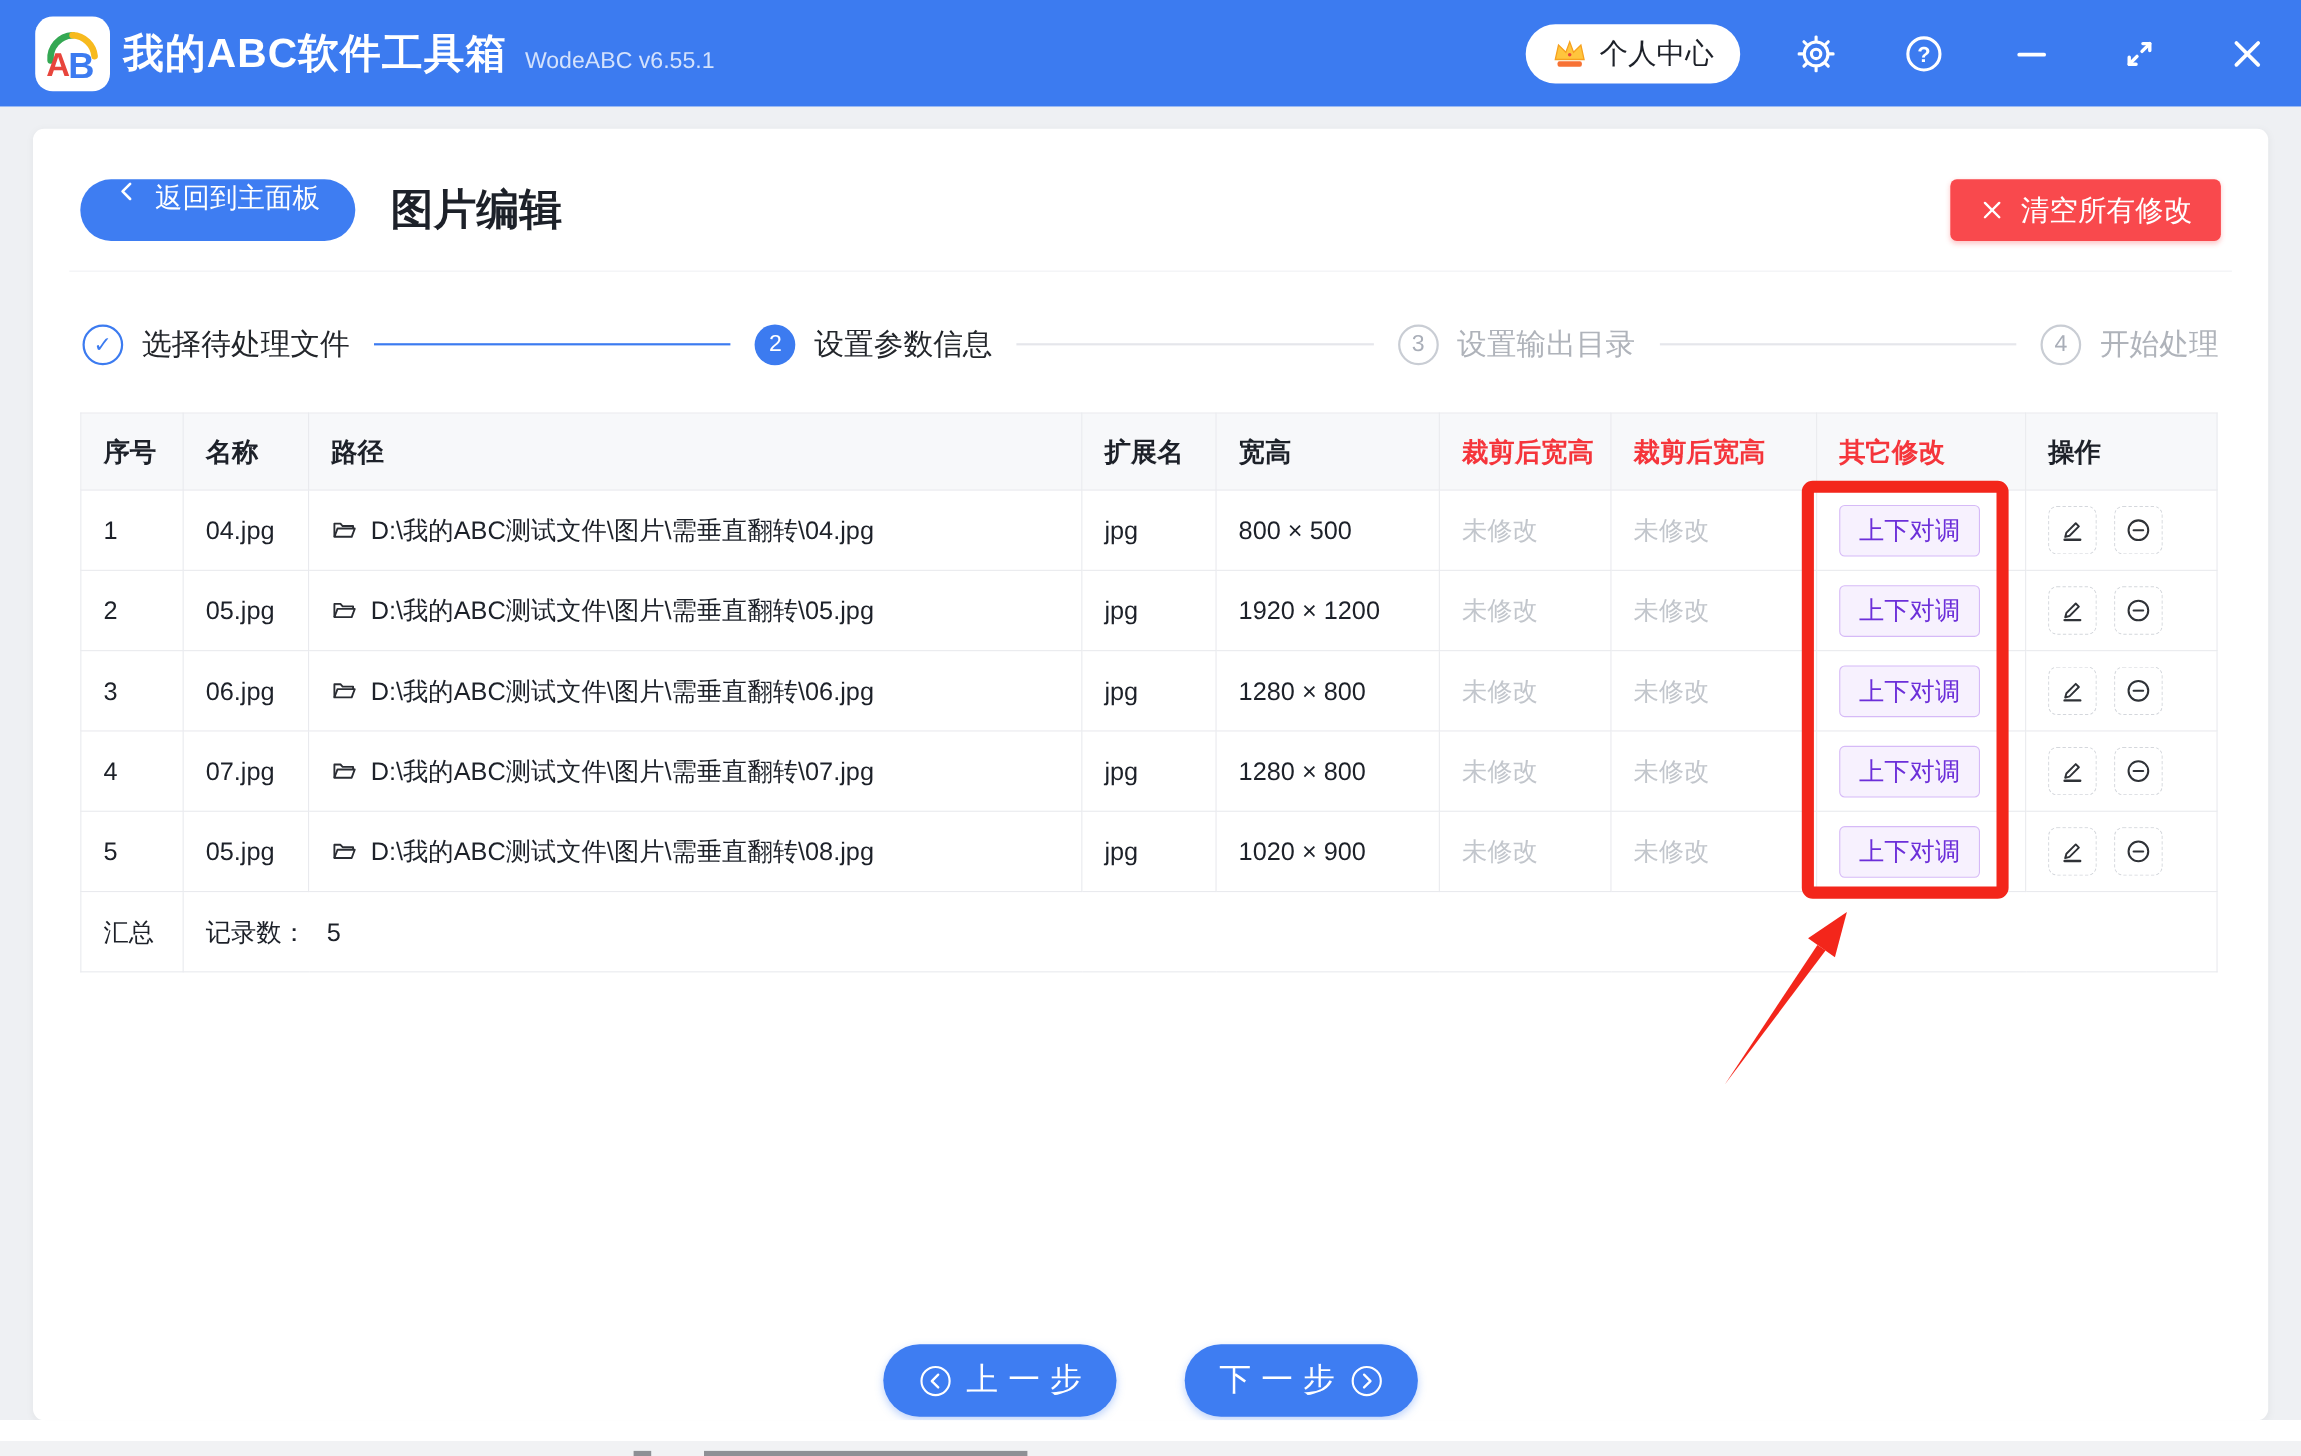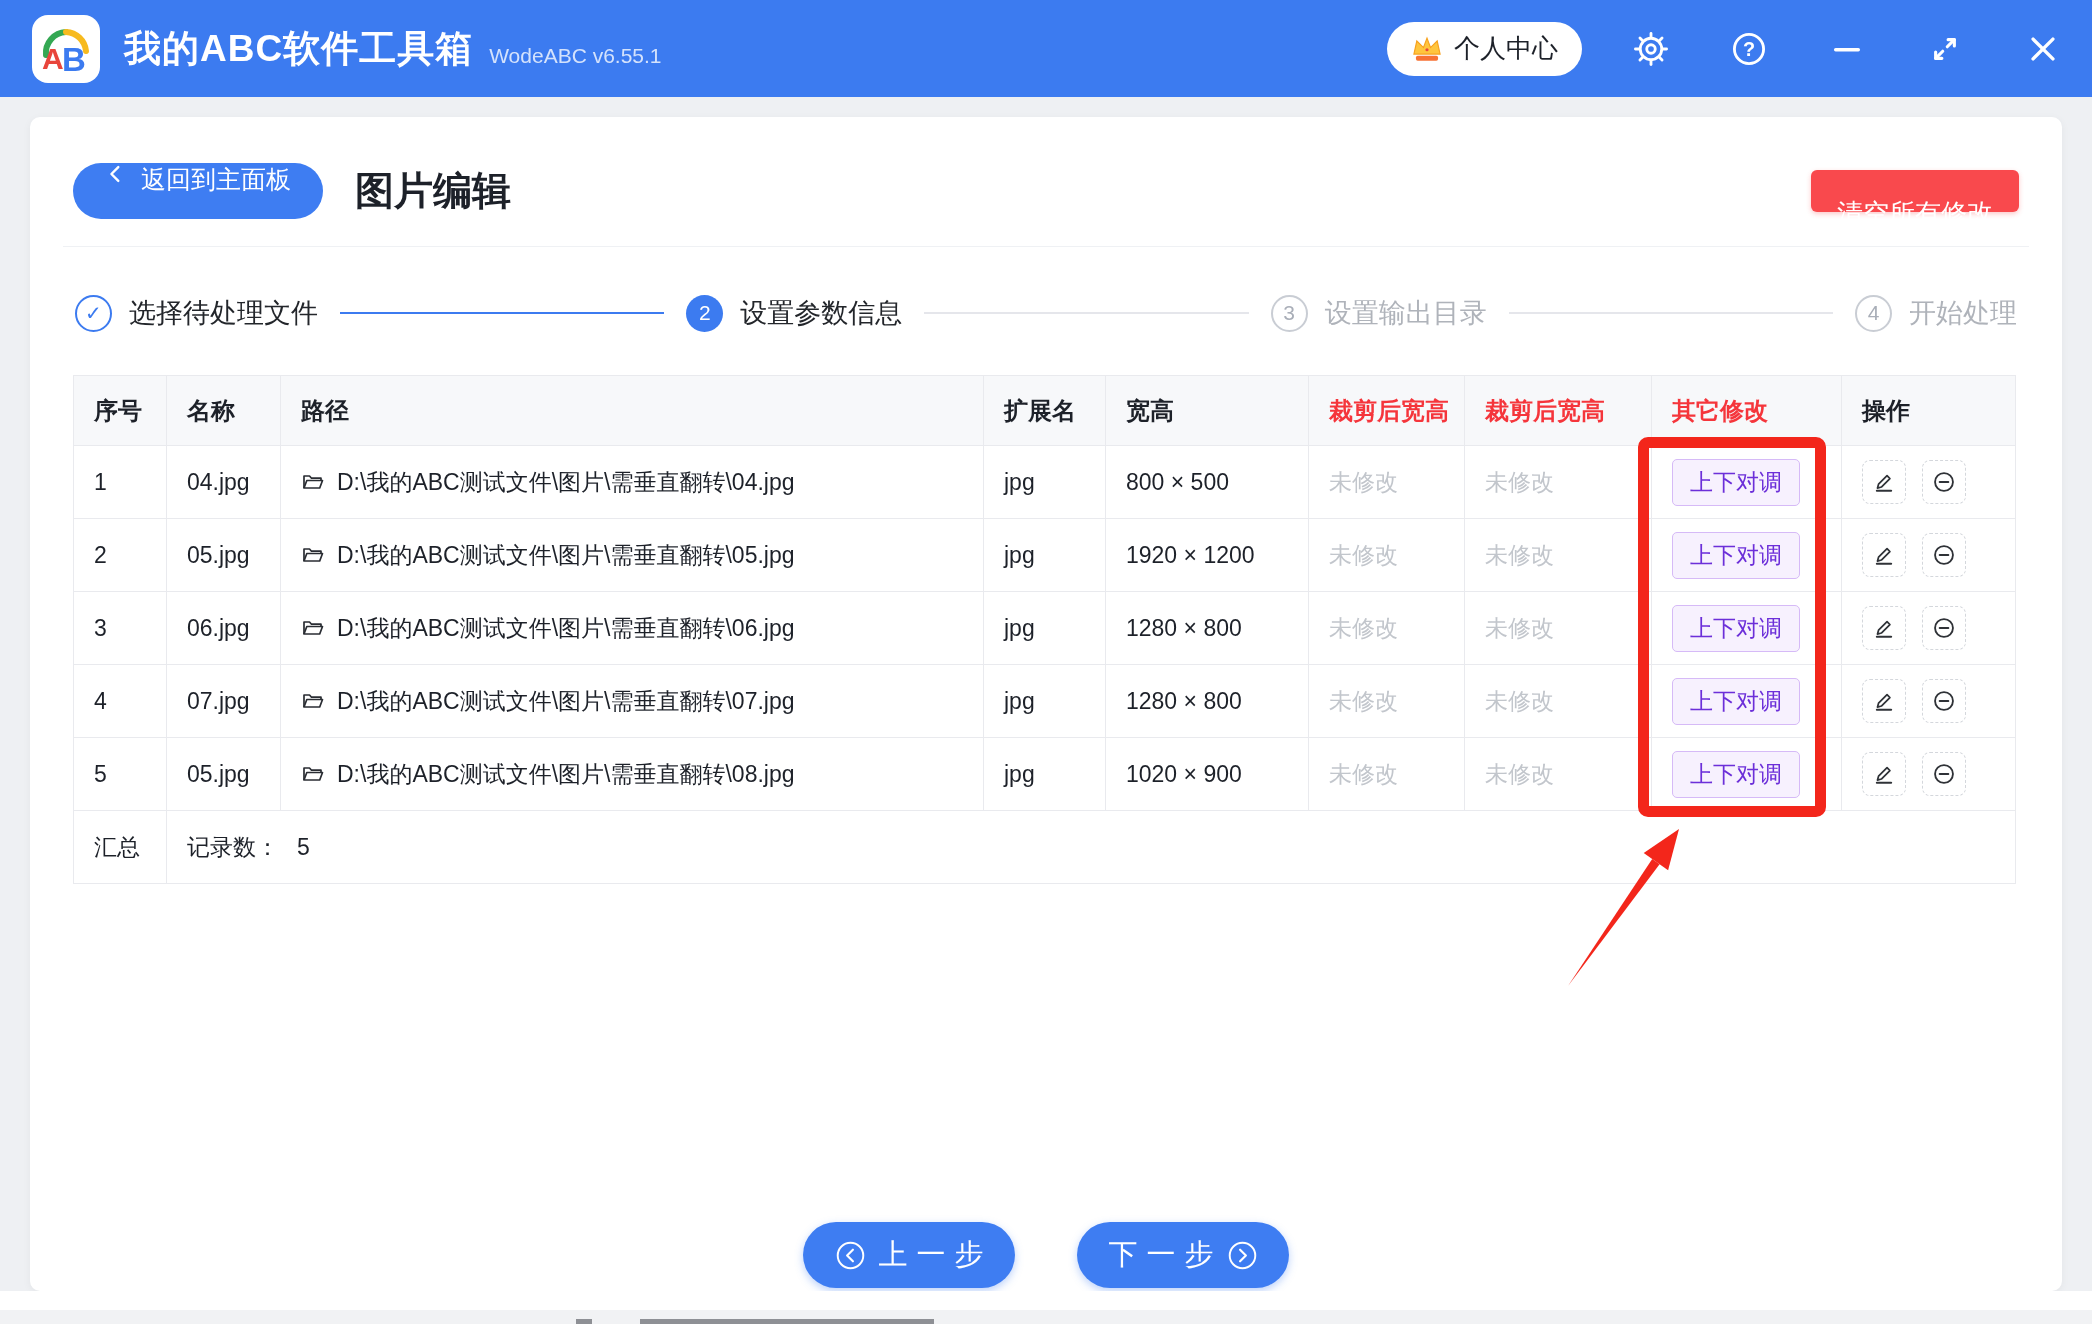--- a/index.html
+++ b/index.html
@@ -5,40 +5,40 @@
   * { margin:0; padding:0; box-sizing:border-box; }
   html,body { background:#EEF0F3; }
   .screen { position:relative; width:2092px; height:1324px; overflow:hidden;
             font-family:"Liberation Sans","DejaVu Sans",sans-serif; background:#fff; }
 
   
   .titlebar { position:absolute; top:0; left:0; right:0; height:97px; background:#3C7BF0;
               display:flex; align-items:center; padding:0 32px; }
   .logo { width:68px; height:68px; background:#fff; border-radius:16px; flex:none;
           display:flex; align-items:center; justify-content:center; }
-  .app-title { color:#fff; font-size:37px; font-weight:bold; margin-left:24px; letter-spacing:1px; }
+  .app-title { color:#fff; font-size:37px; font-weight:bold; margin-left:12px; letter-spacing:1px; }
   .version { color:rgba(255,255,255,.78); font-size:21px; margin-left:16px; margin-top:14px; }
   .tb-spacer { flex:1; }
   .pill { height:54px; background:#fff; border-radius:27px; display:flex; align-items:center;
           gap:11px; padding:0 24px; font-size:26px; color:#1D2129; cursor:pointer; }
   .win-icons { display:flex; align-items:center; gap:64px; margin-left:52px; }
   .win-btn { width:34px; height:34px; display:flex; align-items:center; justify-content:center; cursor:pointer; }
 
   
   .page { position:absolute; top:97px; left:0; width:2092px; height:1194px; background:#EEF0F3; }
   .card { position:absolute; left:30px; top:20px; width:2032px; height:1174px; background:#fff;
           border-radius:10px; box-shadow:0 2px 8px rgba(31,35,41,.05); }
 
   .toolbar { position:absolute; top:46px; left:43px; right:43px; height:56px; display:flex; align-items:center; }
   .back-btn { height:56px; border-radius:28px; background:#3E7DF2; color:#fff; font-size:25px;
               display:flex; align-items:flex-start; gap:14px; padding:0 32px; border:none; cursor:pointer; }
   .page-title { font-size:39px; font-weight:bold; color:#1D2129; margin-left:32px; }
-  .clear-btn { margin-left:auto; height:42px; border-radius:6px; background:#F9494D; color:#fff;
+  .clear-btn { margin-left:auto; height:56px; border-radius:6px; background:#F9494D; color:#fff;
                font-size:26px; display:flex; align-items:center; gap:14px; padding:12px 26px; border:none; cursor:pointer;
-               box-shadow:0 2px 5px rgba(249,73,77,.3);flex-direction:column; }
+               box-shadow:0 2px 5px rgba(249,73,77,.3); }
   .toolbar-divider { position:absolute; top:129px; left:33px; right:33px; height:1px; background:#EFF1F4; }
 
   
   .steps { position:absolute; top:168px; left:45px; right:45px; height:56px; display:flex; align-items:center; }
   .step-circle { width:37px; height:37px; border-radius:50%; flex:none; display:flex;
                  align-items:center; justify-content:center; font-size:21px; }
   .step-circle.done { border:2px solid #3C7BF0; color:#3C7BF0; background:#fff; font-size:20px; }
   .step-circle.active { background:#3C7BF0; color:#fff; }
   .step-circle.todo { border:2px solid #C9CDD4; color:#A9AEB8; background:#fff; }
   .step-label { font-size:27px; margin-left:17px; }

